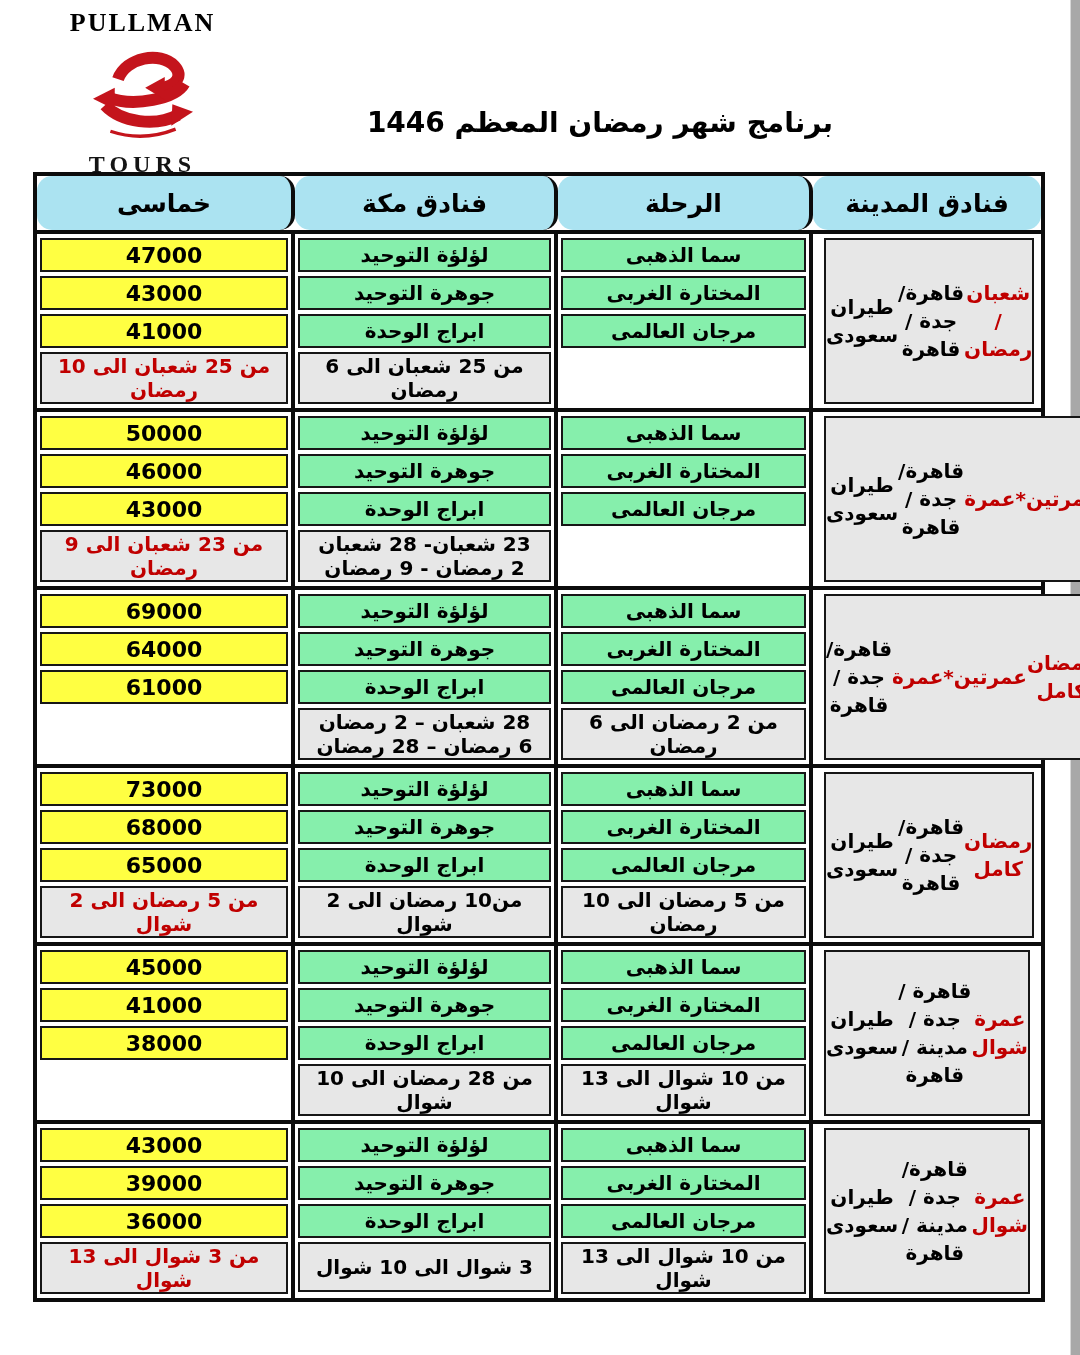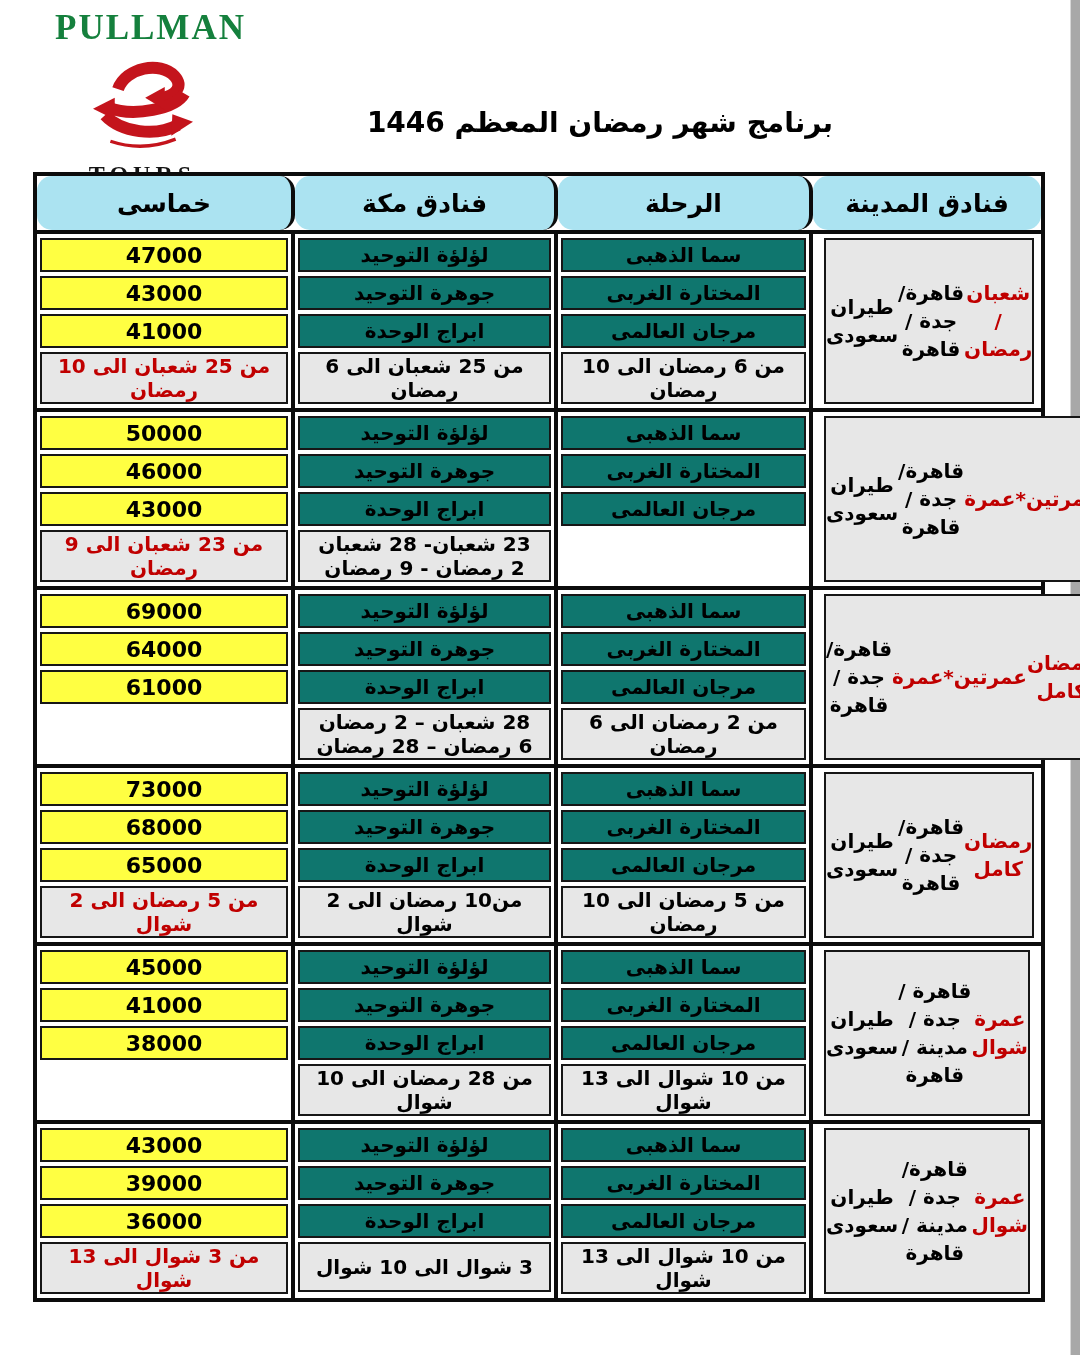--- a/index.html
+++ b/index.html
@@ -7,22 +7,22 @@
     position:relative; width:1080px; height:1355px; background:#ffffff;
     font-family:"DejaVu Sans",sans-serif; overflow:hidden;
   }
   .scrollbar {
     position:absolute; right:0; top:0; width:9px; height:1355px;
     background:#a8a8a8; border-left:1px solid #d7d7d7;
   }
   
   .logo { position:absolute; left:55px; top:8px; width:175px; text-align:center; }
   .logo-top {
-    font-family:"Liberation Serif",serif; font-size:35px; font-weight:700;
-    letter-spacing:2px; color:#15803d;
+    font-family:"Liberation Serif",serif; font-size:26px; font-weight:700;
+    letter-spacing:2px; color:#000000;
   }
   .logo-globe { display:block; margin:2px auto 0 auto; }
   .logo-bottom {
     font-family:"Liberation Serif",serif; font-size:24px; font-weight:700;
     letter-spacing:5px; color:#141414; margin-top:11px;
   }
   
   .title {
     position:absolute; left:240px; top:106px; width:720px; text-align:center;
     font-size:28px; font-weight:700; color:#000; direction:rtl;
@@ -44,21 +44,21 @@
   .gcol {
     display:flex; flex-direction:column; padding:2px 3px;
     border-right:4px solid #0c0c0c; box-sizing:border-box;
   }
   .gcol:last-child { border-right:none; }
   .cell {
     border:2px solid #161616; margin:2px 0; display:flex; align-items:center; justify-content:center;
     font-weight:700; color:#000; direction:rtl; text-align:center; box-sizing:border-box;
   }
   .price-cell { background:#ffff42; min-height:34px; font-size:22px; }
-  .hotel-cell { background:#0f766e; min-height:34px; font-size:20px; }
+  .hotel-cell { background:#86efac; min-height:34px; font-size:20px; }
   .date-cell  { background:#e7e7e7; min-height:50px; font-size:20px; flex-direction:column; line-height:1.2; }
   .red { color:#c00000; }
   .trip-cell {
     flex:1; margin:2px 8px; border:2px solid #161616; background:#e7e7e7;
     display:flex; flex-direction:row; align-items:center; justify-content:center;
     font-weight:700; font-size:20px; direction:rtl; text-align:center; line-height:1.4;
     box-sizing:border-box;
   }
   .trip-red { color:#c00000; }
   .trip-black { color:#000; }
@@ -111,21 +111,20 @@
         <div class="cell hotel-cell">ابراج الوحدة</div>
         <div class="cell date-cell">
           <div>من 25 شعبان الى 6 رمضان</div>
           <div></div>
         </div>
       </div>
       <div class="gcol">
         <div class="cell hotel-cell">سما الذهبى</div>
         <div class="cell hotel-cell">المختارة الغربى</div>
         <div class="cell hotel-cell">مرجان العالمى</div>
-        <div class="cell date-cell">من 6 رمضان الى 10 رمضان</div>
       </div>
       <div class="gcol">
         <div class="trip-cell">
           <div class="trip-red">شعبان / رمضان</div>
           <div class="trip-red"></div>
           <div class="trip-black">قاهرة/ جدة /قاهرة</div>
           <div class="trip-black">طيران سعودى</div>
         </div>
       </div>
     </div>

